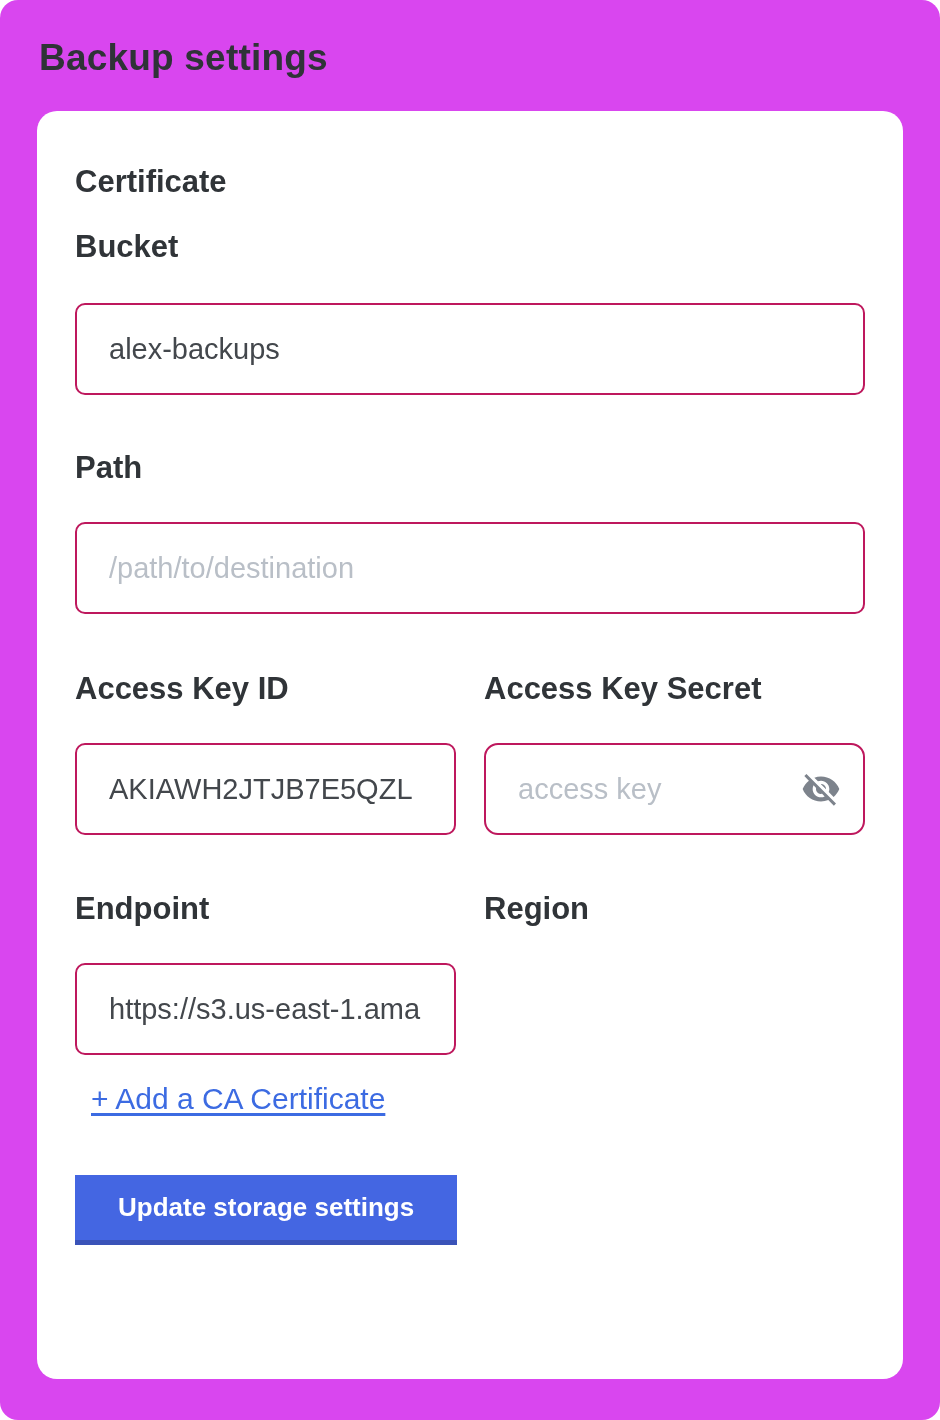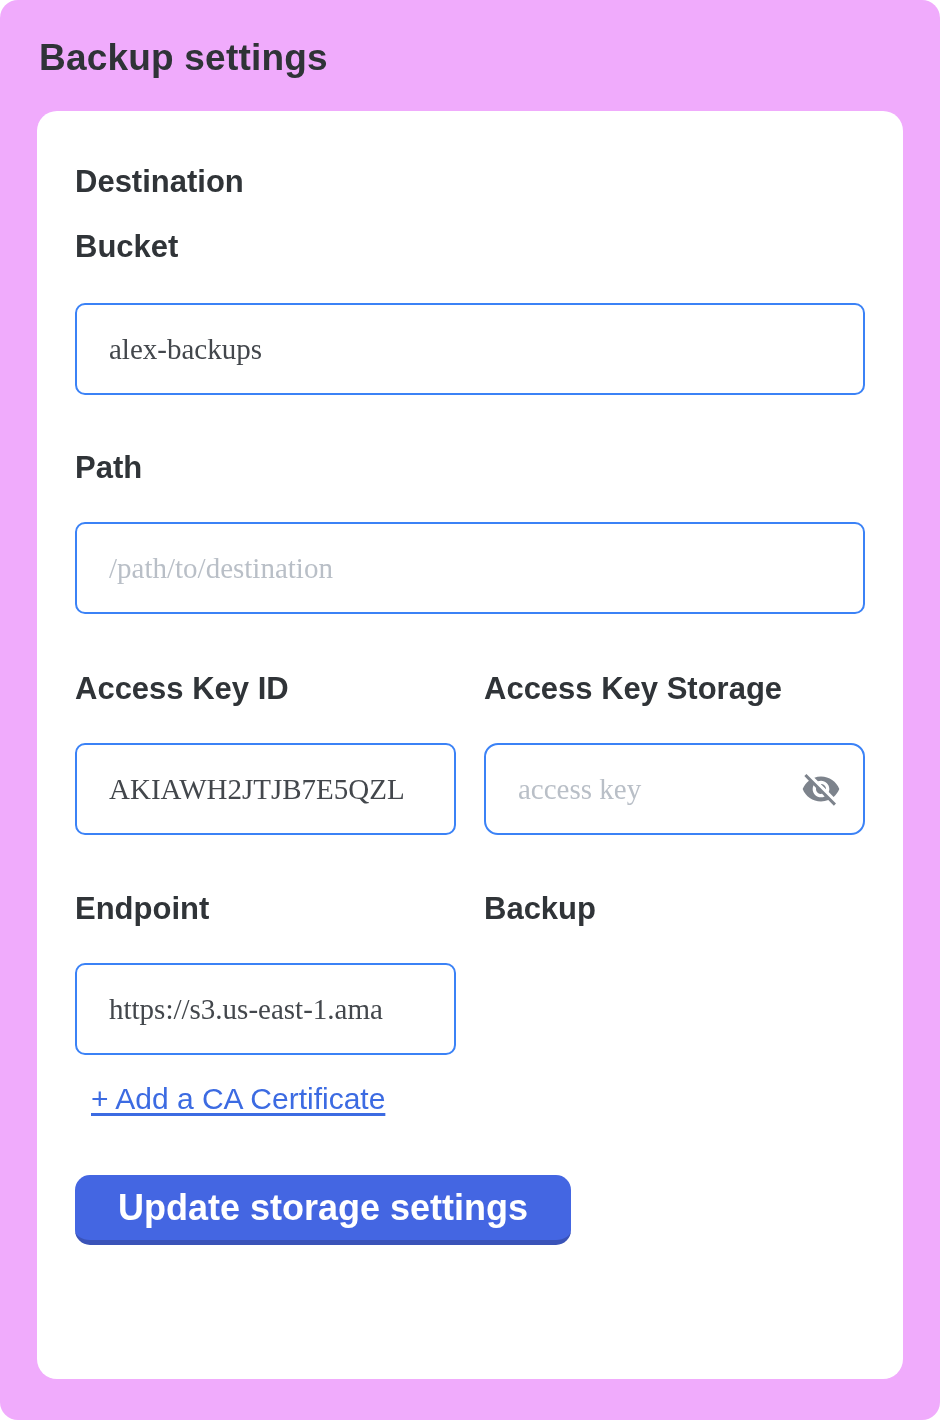--- a/index.html
+++ b/index.html
@@ -4,21 +4,21 @@
 <style>
   * { box-sizing: border-box; }
   html, body { margin: 0; padding: 0; background: #ffffff; }
   body {
     font-family: "Liberation Sans", sans-serif;
     width: 940px;
   }
   .screen {
     width: 940px;
     height: 1420px;
-    background: #f0abfc;
+    background: #d946ef;
     border-radius: 18px;
     padding: 38px 37px 0 37px;
     overflow: hidden;
   }
   .page-title {
     font-size: 37px;
     font-weight: 700;
     color: #2f3337;
     margin: 0 0 0 2px;
     letter-spacing: 0.2px;
@@ -50,25 +50,25 @@
     margin-left: 22px;
     font-size: 31px;
     color: #3a3e43;
   }
   .bucket-label { margin-bottom: 39px; }
   .path-label   { margin-bottom: 37px; }
   .text-input {
     display: block;
     width: 100%;
     height: 92px;
-    border: 2px solid #3b82f6;
+    border: 2px solid #be185d;
     border-radius: 10px;
     background: #ffffff;
     padding: 0 32px;
-    font-family: Liberation Serif, serif;
+    font-family: Liberation Sans, sans-serif;
     font-size: 29px;
     color: #43474c;
     outline: none;
   }
   .text-input::placeholder { color: #b9bfc7; opacity: 1; }
   .bucket-input { margin-bottom: 55px; }
   .path-input   { margin-bottom: 57px; }
   .two-col {
     display: flex;
     gap: 28px;
@@ -104,74 +104,74 @@
     text-underline-offset: 4px;
     cursor: pointer;
   }
   .submit-btn {
     display: block;
     height: 70px;
     padding: 0 43px;
     background: #4466e2;
     border: 0;
     border-bottom: 5px solid #3a53b8;
-    border-radius: 15px;
+    border-radius: 0;
     color: #ffffff;
     font-family: "Liberation Sans", sans-serif;
-    font-size: 36px;
+    font-size: 26px;
     font-weight: 700;
     cursor: pointer;
     text-align: right;
   }
 </style>
 </head>
 <body>
 
 <div class="screen">
 
   <h1 class="page-title">Backup settings</h1>
 
   <div class="card">
 
-    <div class="field-label dest-label">Destination</div>
+    <div class="field-label dest-label">Certificate</div>
 
 
     <div class="field-label bucket-label">Bucket</div>
     <input class="text-input bucket-input" type="text" value="alex-backups" style="">
 
     <div class="field-label path-label">Path</div>
     <input class="text-input path-input" type="text" placeholder="/path/to/destination" style="">
 
     <div class="two-col row-keys">
       <div class="col">
         <div class="field-label">Access Key ID</div>
         <input class="text-input" type="text" value="AKIAWH2JTJB7E5QZL" style="">
       </div>
       <div class="col">
-        <div class="field-label">Access Key Storage</div>
+        <div class="field-label">Access Key Secret</div>
         <div class="input-wrap">
           <input class="text-input" type="text" style="padding-right: 86px; border-radius: 14px;" placeholder="access key">
           <button class="eye-btn" type="button">
             <span style="display:flex;">
               <svg viewBox="0 0 24 24" aria-hidden="true">
                 <path d="M12 7c2.76 0 5 2.24 5 5 0 .65-.13 1.26-.36 1.83l2.92 2.92c1.51-1.26 2.7-2.89 3.43-4.75-1.73-4.39-6-7.5-11-7.5-1.4 0-2.74.25-3.98.7l2.16 2.16C10.74 7.13 11.35 7 12 7zM2 4.27l2.28 2.28.46.46C3.08 8.3 1.78 10.02 1 12c1.73 4.39 6 7.5 11 7.5 1.55 0 3.03-.3 4.38-.84l.42.42L19.73 22 21 20.73 3.27 3 2 4.27zM7.53 9.8l1.55 1.55c-.05.21-.08.43-.08.65 0 1.66 1.34 3 3 3 .22 0 .44-.03.65-.08l1.55 1.55c-.67.33-1.41.53-2.2.53-2.76 0-5-2.24-5-5 0-.79.2-1.53.53-2.2zm4.31-.78l3.15 3.15.02-.16c0-1.66-1.34-3-3-3l-.17.01z"></path>
               </svg>
             </span>
           </button>
         </div>
       </div>
     </div>
 
     <div class="two-col row-endpoint">
       <div class="col">
         <div class="field-label">Endpoint</div>
         <input class="text-input" type="text" value="https://s3.us-east-1.ama" style="">
       </div>
       <div class="col">
-        <div class="field-label">Backup</div>
+        <div class="field-label">Region</div>
       </div>
     </div>
 
     <a class="ca-link">+ Add a CA Certificate</a>
 
     <button class="submit-btn" type="button">Update storage settings</button>
 
   </div>
 </div>
 

